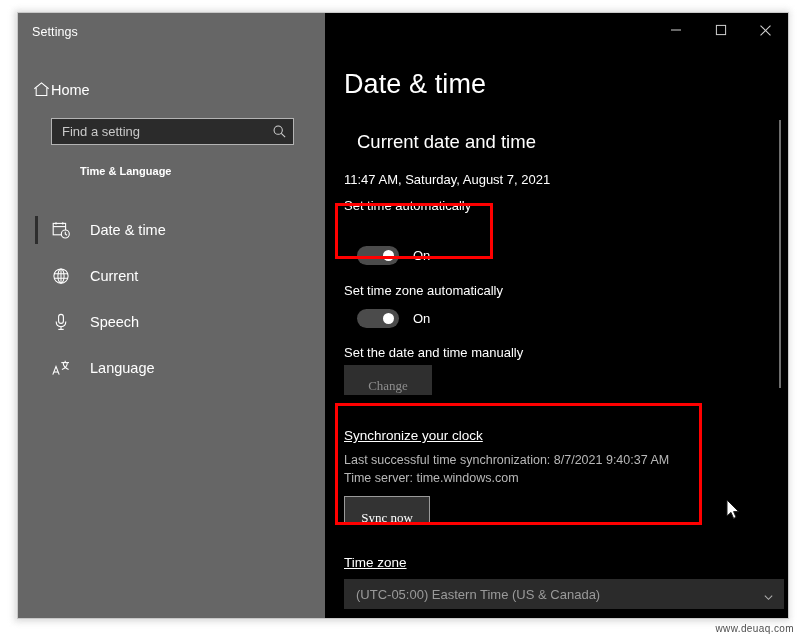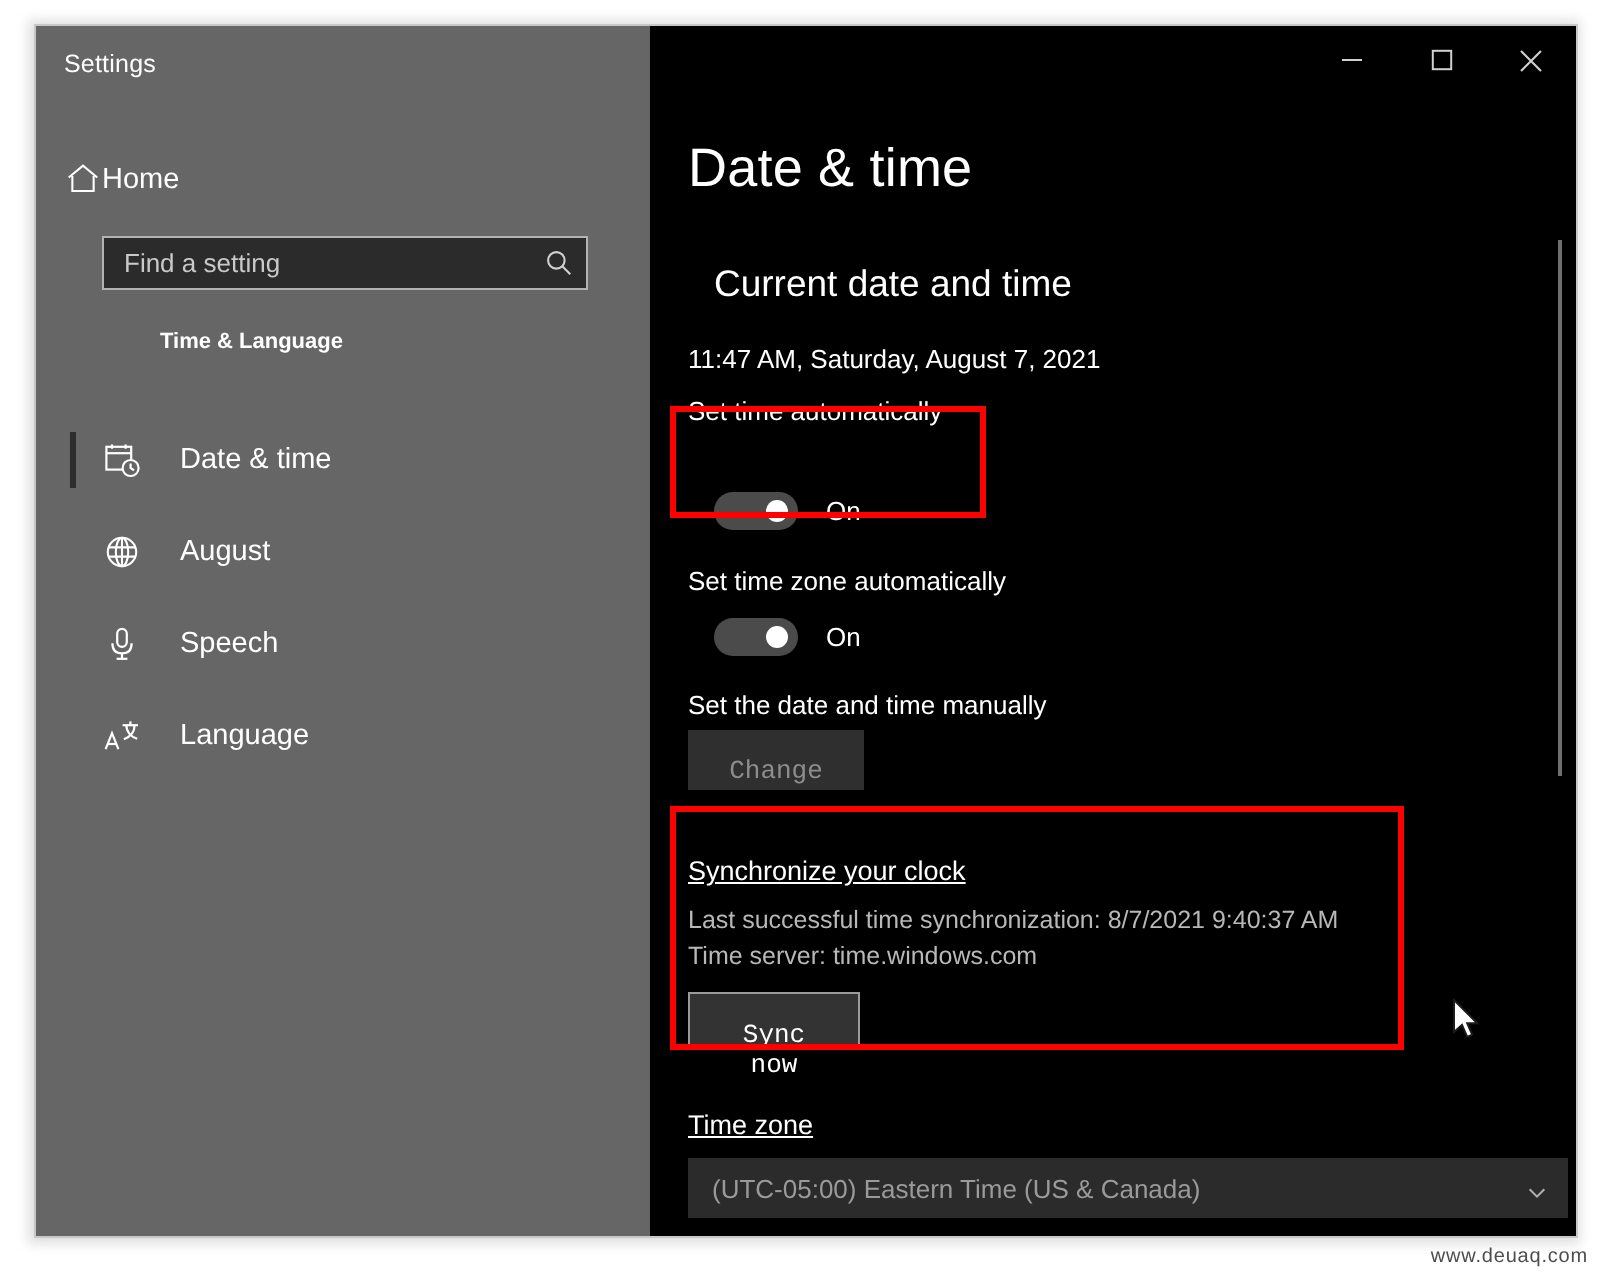--- a/index.html
+++ b/index.html
@@ -243,21 +243,21 @@
     font-size: 13px;
     color: #ffffff;
   }
 
   .btn {
     position: absolute;
     background: #333333;
     border: none;
     color: #ffffff;
     font-size: 13px;
-    font-family: Liberation Mono, monospace;
+    font-family: Liberation Serif, serif;
     padding: 13px;
     cursor: default;
   }
   .btn.disabled {
     color: #8d8d8d;
     background: #2f2f2f;
   }
   .btn.bordered {
     background: #333333;
     border: 1px solid #9a9a9a;
@@ -399,21 +399,21 @@
       </div>
 
       <div class="nav-item">
         <span class="nav-icon">
           <svg viewBox="0 0 20 20" width="20" height="20" fill="none" stroke="#ffffff" stroke-width="1.05">
             <circle cx="10" cy="10" r="7.1"></circle>
             <ellipse cx="10" cy="10" rx="3.1" ry="7.1"></ellipse>
             <path d="M3 7.7 H17 M3 12.3 H17 M10 2.9 V17.1"></path>
           </svg>
         </span>
-        <span class="nav-label">August</span>
+        <span class="nav-label">Current</span>
       </div>
 
       <div class="nav-item">
         <span class="nav-icon">
           <svg viewBox="0 0 20 20" width="20" height="20" fill="none" stroke="#ffffff" stroke-width="1.1">
             <rect x="7.6" y="2.4" width="4.8" height="9" rx="2.4"></rect>
             <path d="M5.2 9.6 C5.2 13.2 7.3 14.7 10 14.7 C12.7 14.7 14.8 13.2 14.8 9.6"></path>
             <path d="M10 14.7 V17.4"></path>
             <path d="M7.3 17.4 H12.7"></path>
           </svg>

